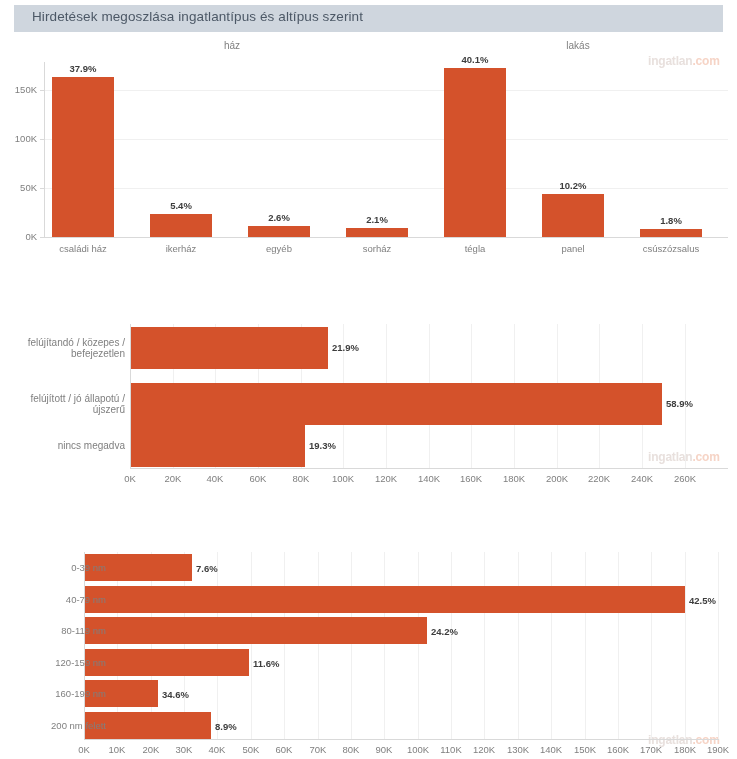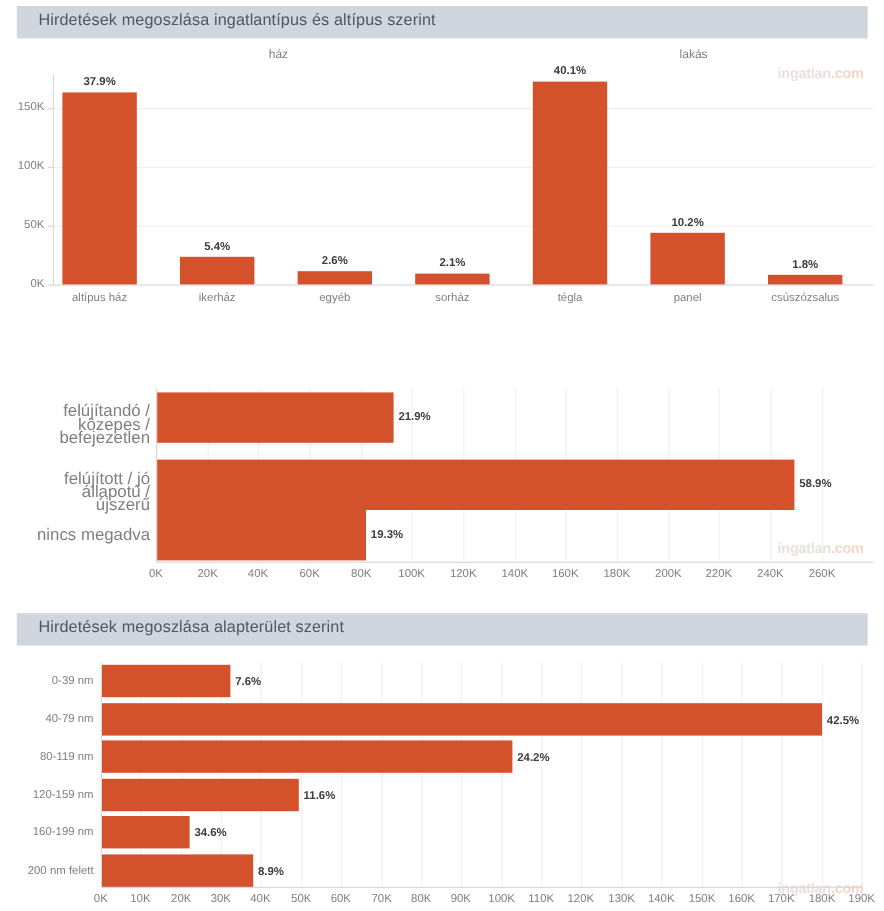--- a/index.html
+++ b/index.html
@@ -86,32 +86,32 @@
     white-space: nowrap;
   }
   .tick.right  { text-align: right; }
   .tick.center { text-align: center; }
   .cat-label {
     position: absolute;
     font-size: 9.5px;
     color: #7f7f7f;
     white-space: nowrap;
   }
-  .cat-label.right { text-align: right; }
+  .cat-label.right { text-align: right; margin-left: 28px; }
   .cat-label.center { text-align: center; }
   .group-label {
     position: absolute;
     font-size: 10px;
     color: #7f7f7f;
     text-align: center;
     white-space: nowrap;
   }
   .cat-multiline {
     position: absolute;
-    font-size: 14px;
+    font-size: 10px;
     color: #7f7f7f;
     text-align: right;
     line-height: 11px;
   }
   .tickmark {
     position: absolute;
     background: #d9d9d9;
   }
 </style>
 </head>
@@ -163,21 +163,21 @@
 
     <div class="bar" style="left:444px;top:36px;width:62px;height:169px;"></div>
     <div class="dlabel" style="left:444px;top:22px;width:62px;text-align:center;">40.1%</div>
 
     <div class="bar" style="left:542px;top:162px;width:62px;height:43px;"></div>
     <div class="dlabel" style="left:542px;top:148px;width:62px;text-align:center;">10.2%</div>
 
     <div class="bar" style="left:640px;top:197px;width:62px;height:8px;"></div>
     <div class="dlabel" style="left:640px;top:183px;width:62px;text-align:center;">1.8%</div>
 
-    <div class="cat-label center" style="left:43px;top:211px;width:80px;">altípus ház</div>
+    <div class="cat-label center" style="left:43px;top:211px;width:80px;">családi ház</div>
     <div class="cat-label center" style="left:141px;top:211px;width:80px;">ikerház</div>
     <div class="cat-label center" style="left:239px;top:211px;width:80px;">egyéb</div>
     <div class="cat-label center" style="left:337px;top:211px;width:80px;">sorház</div>
     <div class="cat-label center" style="left:435px;top:211px;width:80px;">tégla</div>
     <div class="cat-label center" style="left:533px;top:211px;width:80px;">panel</div>
     <div class="cat-label center" style="left:626px;top:211px;width:90px;">csúszózsalus</div>
   </div>
 </section>
 
 <section class="panel" id="panel-2" style="top:268px;height:225px;">
@@ -240,23 +240,20 @@
     <div class="tick center" style="left:494px;top:178px;width:40px;">180K</div>
     <div class="tick center" style="left:537px;top:178px;width:40px;">200K</div>
     <div class="tick center" style="left:579px;top:178px;width:40px;">220K</div>
     <div class="tick center" style="left:622px;top:178px;width:40px;">240K</div>
     <div class="tick center" style="left:665px;top:178px;width:40px;">260K</div>
   </div>
 </section>
 
 <section class="panel" id="panel-3" style="top:511px;height:248px;">
 
-  <div class="panel-header">
-    <span class="title">Hirdetések megoszlása alapterület szerint</span>
-  </div>
 
   <div class="plot" id="plot-3" style="left:0;top:27px;width:737px;height:221px;">
 
     <div class="watermark" style="left:648px;top:195px;">
       <span class="wm-name">ingatlan</span><span class="wm-tld">.com</span>
     </div>
 
     <div class="gridline-v" style="left:84px;top:14px;height:187px;"></div>
     <div class="gridline-v" style="left:117px;top:14px;height:187px;"></div>
     <div class="gridline-v" style="left:151px;top:14px;height:187px;"></div>

